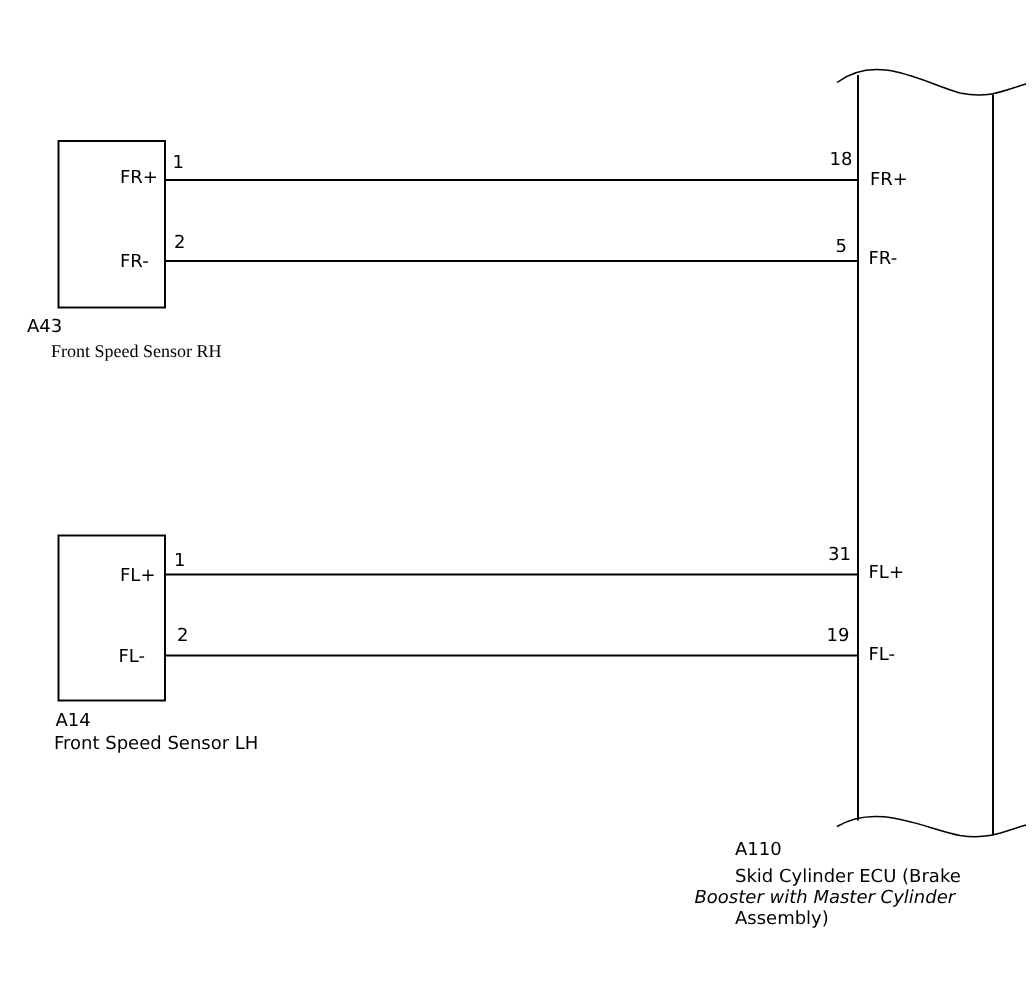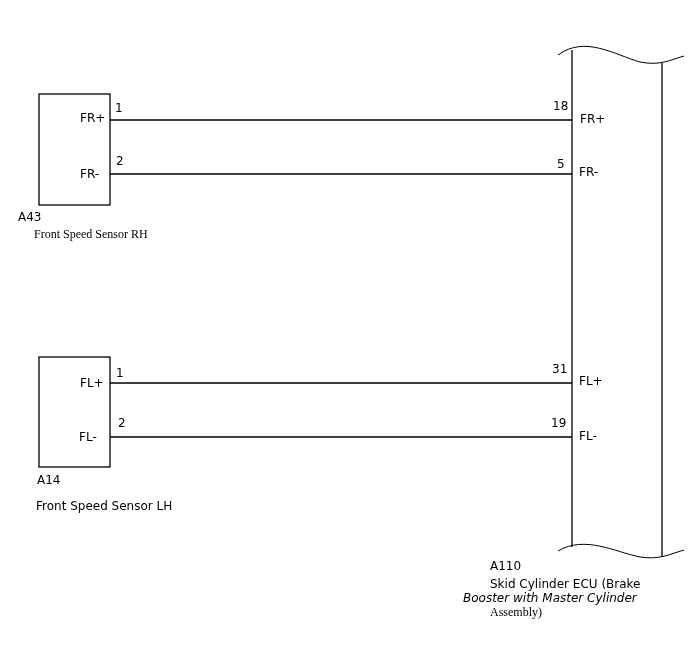--- a/index.html
+++ b/index.html
@@ -35,27 +35,27 @@
 <span class="lbl" style="left:115px;top:101px;">1</span>
 <span class="lbl" style="left:116px;top:154px;">2</span>
 <span class="lbl" style="left:18px;top:210px;">A43</span>
 <span class="lbl" style="left:34px;top:227px;font-family:Liberation Serif, serif;">Front Speed Sensor RH</span>
 
 <span class="lbl" style="left:80px;top:376px;">FL+</span>
 <span class="lbl" style="left:79px;top:430px;">FL-</span>
 <span class="lbl" style="left:116px;top:366px;">1</span>
 <span class="lbl" style="left:118px;top:416px;">2</span>
 <span class="lbl" style="left:37px;top:473px;">A14</span>
-<span class="lbl" style="left:36px;top:488px;margin-top:11px;">Front Speed Sensor LH</span>
+<span class="lbl" style="left:36px;top:488px;">Front Speed Sensor LH</span>
 
 <span class="lbl" style="left:553px;top:99px;">18</span>
 <span class="lbl" style="left:580px;top:112px;">FR+</span>
 <span class="lbl" style="left:557px;top:157px;">5</span>
 <span class="lbl" style="left:579px;top:165px;">FR-</span>
 <span class="lbl" style="left:552px;top:362px;">31</span>
 <span class="lbl" style="left:579px;top:374px;">FL+</span>
 <span class="lbl" style="left:551px;top:416px;">19</span>
 <span class="lbl" style="left:579px;top:429px;">FL-</span>
 
 <span class="lbl" style="left:490px;top:559px;">A110</span>
 <span class="lbl" style="left:490px;top:577px;">Skid Cylinder ECU (Brake</span>
 <span class="lbl" style="left:463px;top:591px;font-style:italic;">Booster with Master Cylinder</span>
-<span class="lbl" style="left:490px;top:605px;font-family:Liberation Serif, serif;">Assembly)</span>
+<span class="lbl" style="left:490px;top:605px;">Assembly)</span>
 
 </body></html>

